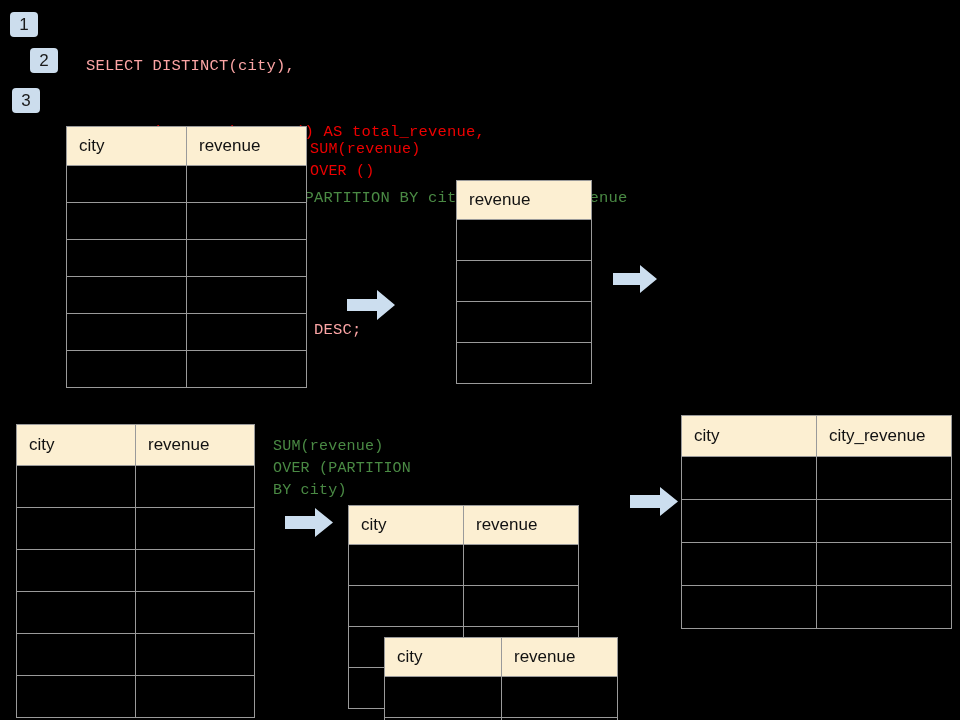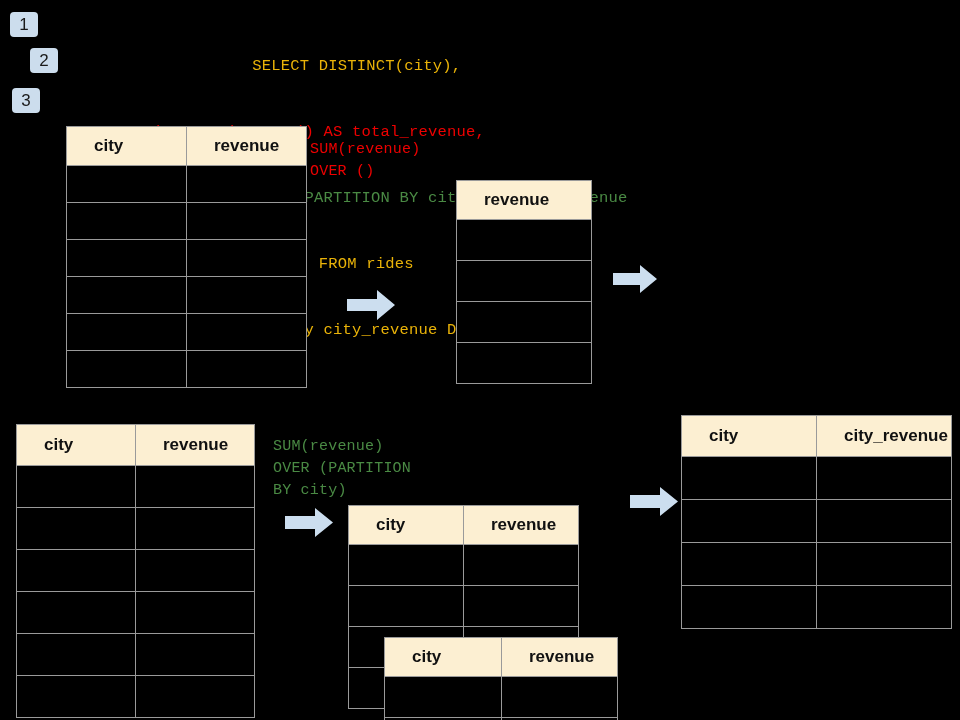--- a/index.html
+++ b/index.html
@@ -44,21 +44,21 @@
     position: absolute;
     left: 86px;
     top: 11px;
     font-family: "Liberation Mono", "DejaVu Sans Mono", monospace;
     font-size: 15.5px;
     line-height: 22px;
     white-space: pre;
     letter-spacing: 0.2px;
   }
   .sql-line { display: block; white-space: pre; }
-  .c-purple { color: #eab308; text-align: center; }
+  .c-purple { color: #fca5a5; }
   .c-red    { color: #ee0000; }
   .c-green  { color: #4a8a44; }
 
   .side-note {
     position: absolute;
     left: 748px;
     top: 38px;
     width: 200px;
     font-family: "Liberation Mono", "DejaVu Sans Mono", monospace;
     font-size: 13px;
@@ -86,24 +86,24 @@
   }
   .tbl td, .tbl th {
     border: 1px solid #9a9a9a;
     padding: 0;
     margin: 0;
   }
   .tbl th {
     background: #fcefd2;
     color: #111111;
     font-family: "Liberation Sans", sans-serif;
-    font-weight: bold;
+    font-weight: normal;
     font-size: 17px;
     text-align: left;
-    padding: 0 0 0 27px;
+    padding: 0 0 0 12px;
   }
   .tbl td {
     background: #000000;
   }
 
   
   .arrow {
     position: absolute;
     display: block;
   }

